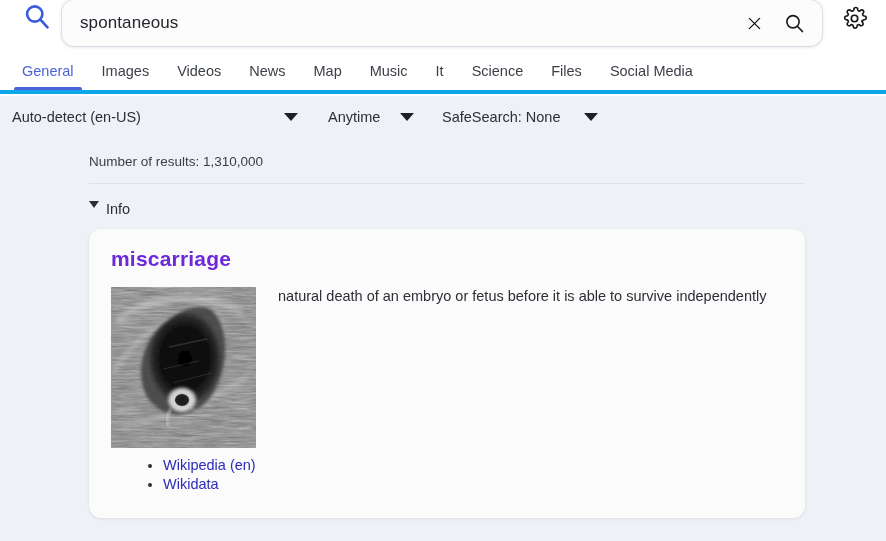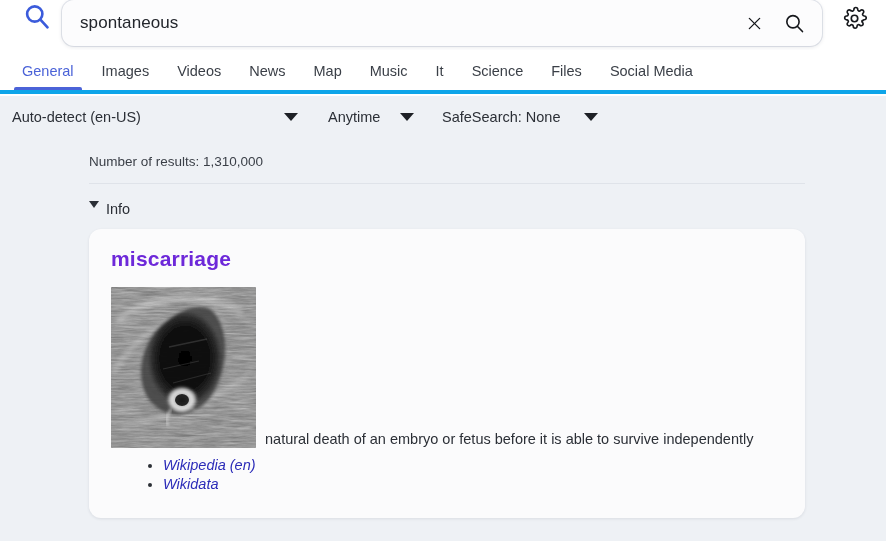--- a/index.html
+++ b/index.html
@@ -179,22 +179,22 @@
   }
   .infobox-title {
     font-size: 21px;
     font-weight: bold;
     color: #6d28d9;
     letter-spacing: 0.2px;
     margin: 0 0 16px 0;
   }
   .infobox-body {
     display: flex;
-    align-items: flex-end;
-    gap: 9px;
+    align-items: flex-start;
+    gap: 22px;
   }
   .thumb {
     flex: 0 0 auto;
     width: 145px;
     height: 161px;
     border-radius: 2px;
     overflow: hidden;
     background: #3a3a3a;
   }
   .thumb svg { display: block; width: 145px; height: 161px; }
@@ -208,21 +208,20 @@
   .links {
     margin: 0;
     padding-left: 52px;
     list-style: disc;
   }
   .links li { margin: 0; line-height: 1.28; }
   .links a {
     color: #2b2bb8;
     font-size: 14.5px;
     text-decoration: none;
-    font-style: italic;
   }
   .links-wrap { margin-top: 8px; }
 </style>
 </head>
 <body>
 
 <div class="header">
 
   <div class="search-row">
 

